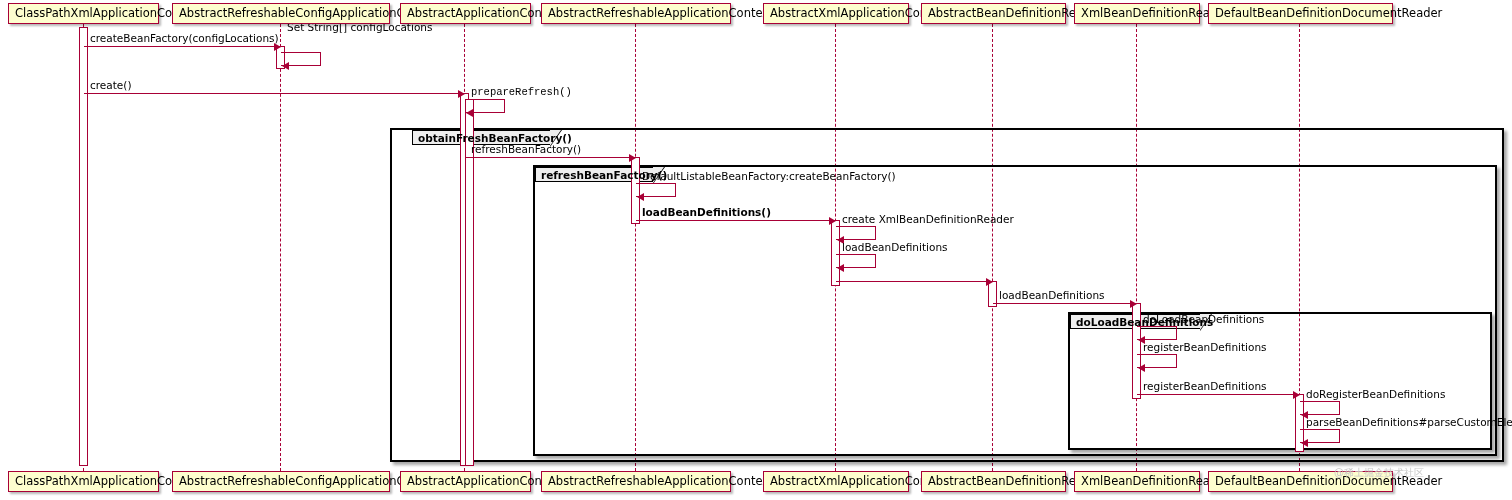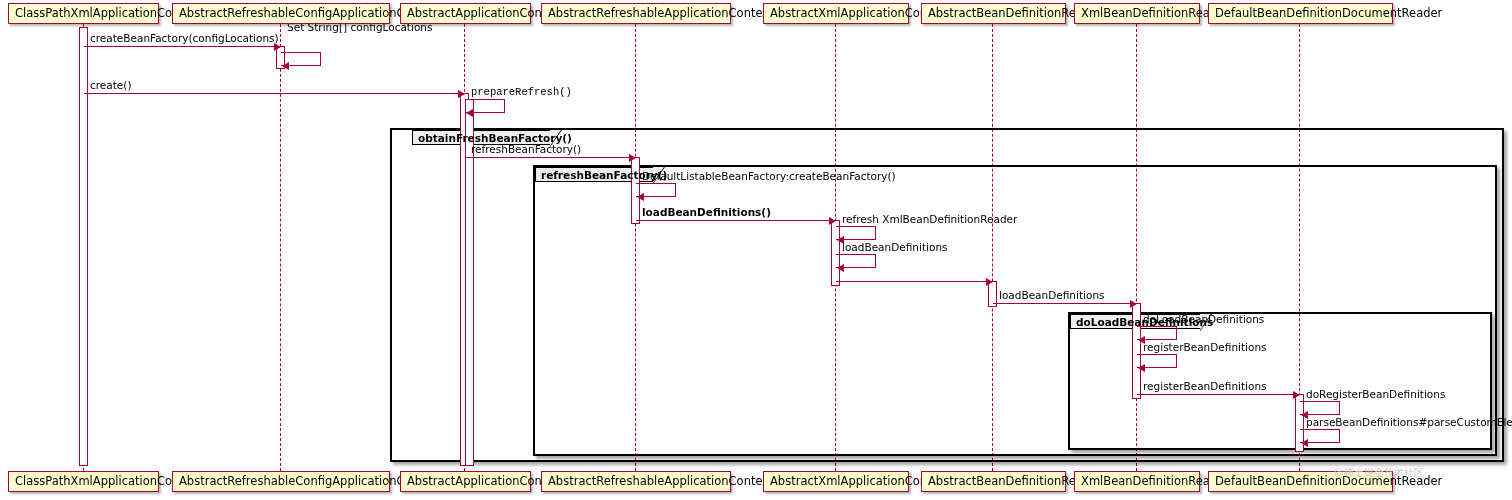--- a/index.html
+++ b/index.html
@@ -170,21 +170,21 @@
     <div class="arrow-r" style="left: 629px; top: 153.5px;"></div>
     <div class="msg-label" style="left: 471px; top: 143px;">refreshBeanFactory()</div>
     <div class="selfmsg" style="left: 636px; top: 183px; width: 40px; height: 14px;"></div>
     <div class="arrow-l" style="left: 637px; top: 193px;"></div>
     <div class="msg-label" style="left: 642px; top: 170px;">DefaultListableBeanFactory:createBeanFactory()</div>
     <div class="msg-line" style="left: 636px; top: 220px; width: 200px;"></div>
     <div class="arrow-r" style="left: 829px; top: 216.5px;"></div>
     <div class="msg-label" style="left: 642px; top: 206px; font-weight: bold;">loadBeanDefinitions()</div>
     <div class="selfmsg" style="left: 836px; top: 226px; width: 40px; height: 14px;"></div>
     <div class="arrow-l" style="left: 837px; top: 236px;"></div>
-    <div class="msg-label" style="left: 842px; top: 213px;">refresh XmlBeanDefinitionReader</div>
+    <div class="msg-label" style="left: 842px; top: 213px;">create XmlBeanDefinitionReader</div>
     <div class="selfmsg" style="left: 836px; top: 254px; width: 40px; height: 14px;"></div>
     <div class="arrow-l" style="left: 837px; top: 264px;"></div>
     <div class="msg-label" style="left: 842px; top: 241px;">loadBeanDefinitions</div>
     <div class="msg-line" style="left: 836px; top: 281px; width: 157px;"></div>
     <div class="arrow-r" style="left: 986px; top: 277.5px;"></div>
     <div class="msg-line" style="left: 993px; top: 303px; width: 144px;"></div>
     <div class="arrow-r" style="left: 1130px; top: 299.5px;"></div>
     <div class="msg-label" style="left: 999px; top: 289px;">loadBeanDefinitions</div>
     <div class="selfmsg" style="left: 1137px; top: 326px; width: 40px; height: 14px;"></div>
     <div class="arrow-l" style="left: 1138px; top: 336px;"></div>

